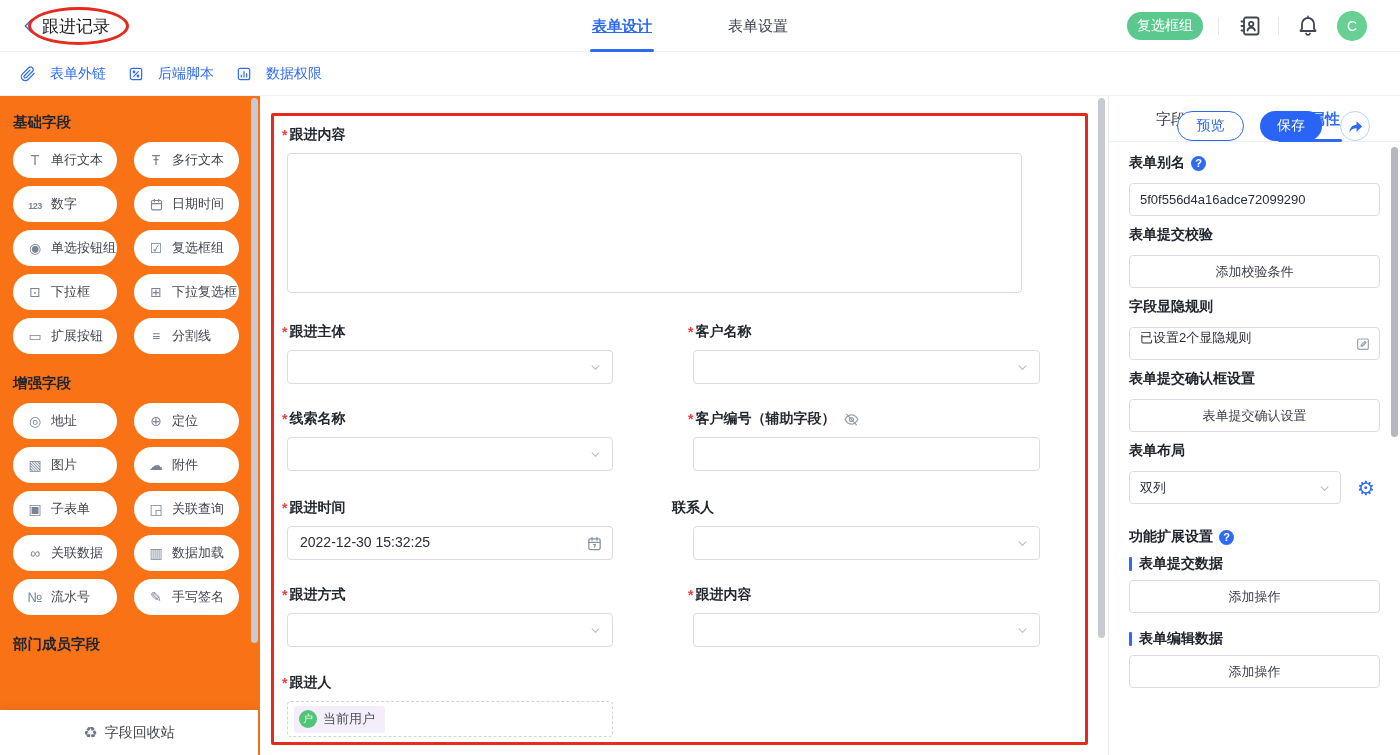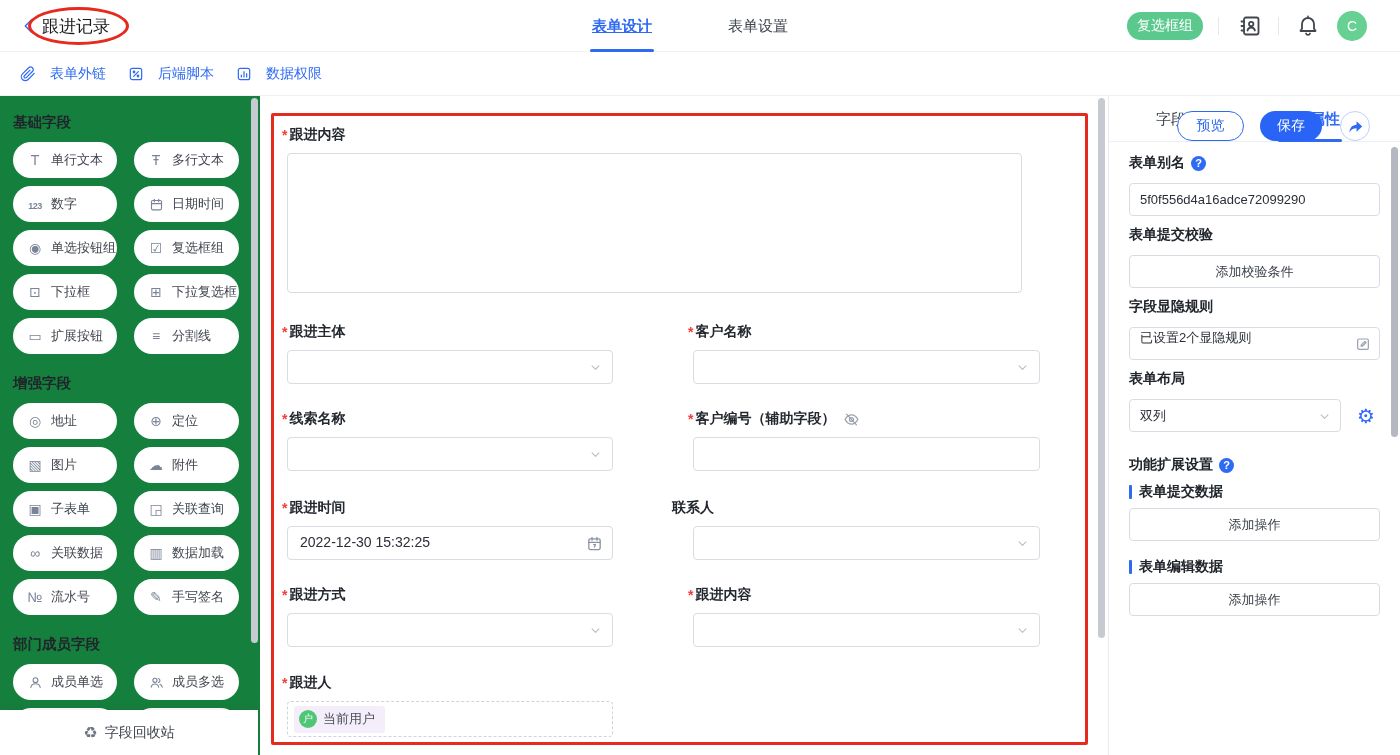--- a/index.html
+++ b/index.html
@@ -22,21 +22,21 @@
   
   .toolbar { position:absolute; left:0; top:52px; width:1400px; height:44px; background:#fff; border-bottom:1px solid #eef0f2; z-index:4; }
   .tb-link { position:absolute; top:0; height:44px; display:flex; align-items:center; gap:14px; color:#2e6af3; font-size:14px; cursor:pointer; }
   .tb-link .isvg { width:16px; height:16px; }
   .btn-preview { position:absolute; left:1177px; top:59px; width:67px; height:30px; border:1px solid #2e6af3; color:#2e6af3; background:#fff; border-radius:16px; font-size:14px; display:flex; align-items:center; justify-content:center; cursor:pointer; }
   .btn-save { position:absolute; left:1260px; top:59px; width:62px; height:30px; background:#2a64f6; color:#fff; border:none; border-radius:16px; font-size:14px; display:flex; align-items:center; justify-content:center; cursor:pointer; }
   .btn-share { position:absolute; left:1340px; top:59px; width:30px; height:30px; border:1px solid #bcd0fb; background:#fff; border-radius:50%; color:#2e6af3; display:flex; align-items:center; justify-content:center; cursor:pointer; }
   .btn-share .isvg { width:17px; height:17px; }
 
   
-  .sidebar { position:absolute; left:0; top:96px; width:260px; height:659px; background:#15803d; overflow:hidden; }
+  .sidebar { position:absolute; left:0; top:96px; width:260px; height:659px; background:#f97316; overflow:hidden; }
   .sec-title { margin:20px 0 10px 13px; font-size:14.5px; font-weight:bold; color:#20242b; }
   .sec-title.first { margin-top:17px; }
   .pill-grid { margin-left:13px; display:grid; grid-template-columns:104px 105px; gap:8px 17px; }
   .pill { height:36px; background:#fff; border-radius:18px; display:flex; align-items:center; padding-left:13px; gap:7px; font-size:13px; color:#40454e; cursor:grab; white-space:nowrap; }
   .pill .ico { width:18px; color:#7b8497; font-size:14px; text-align:center; flex:0 0 18px; line-height:1; }
   .pill .ico svg { width:15px; height:15px; display:block; margin:auto; }
   .sb-footer { position:absolute; left:0; bottom:0; width:258px; height:45px; background:#fff; box-shadow:0 -3px 8px rgba(31,35,41,.07); display:flex; align-items:center; justify-content:center; gap:7px; font-size:14px; color:#40454e; cursor:pointer; z-index:2; }
   .sb-footer .ico { color:#6f7683; font-size:16px; line-height:1; }
   .sb-scroll { position:absolute; left:251px; top:2px; width:7px; height:545px; background:#c7cad1; border-radius:4px; z-index:3; }
 
@@ -247,43 +247,20 @@
       <div class="pill">
           <span class="ico">№</span>
           <span>流水号</span>
         </div>
       <div class="pill">
           <span class="ico">✎</span>
           <span>手写签名</span>
         </div>
     </div>
     <div class="sec-title">部门成员字段</div>
-    <div class="pill-grid">
-      <div class="pill">
-          <span class="ico">
-            <svg viewBox="0 0 24 24" fill="none" stroke="currentColor" stroke-width="1.8" stroke-linecap="round" stroke-linejoin="round">
-              <circle cx="12" cy="8.2" r="3.8"></circle>
-              <path d="M4.5 20c.8-4 3.8-6 7.5-6s6.7 2 7.5 6"></path>
-            </svg>
-          </span>
-          <span>成员单选</span>
-        </div>
-      <div class="pill">
-          <span class="ico">
-            <svg viewBox="0 0 24 24" fill="none" stroke="currentColor" stroke-width="1.8" stroke-linecap="round" stroke-linejoin="round">
-              <circle cx="9.5" cy="8.5" r="3.3"></circle>
-              <path d="M3.5 19.5c.7-3.4 3-5.2 6-5.2s5.3 1.8 6 5.2"></path>
-              <path d="M15 5.6a3.3 3.3 0 0 1 0 6.4 M17.5 14.8c2 .8 3.2 2.4 3.7 4.7"></path>
-            </svg>
-          </span>
-          <span>成员多选</span>
-        </div>
-      <div class="pill"></div>
-      <div class="pill"></div>
-    </div>
     <div class="sb-footer">
       <span class="ico">♻</span>
       <span>字段回收站</span>
     </div>
     <div class="sb-scroll"></div>
   </div>
 
   <div class="canvas">
 
     <div class="f-label" style="left:22px; top:29px;">
@@ -424,20 +401,24 @@
         <div class="p-label">字段显隐规则</div>
         <div class="p-boxrow">
             <span>已设置2个显隐规则</span>
             <span class="edit isvg">
               <svg viewBox="0 0 24 24" fill="none" stroke="currentColor" stroke-width="1.8" stroke-linecap="round" stroke-linejoin="round">
                 <rect x="4" y="4.5" width="16" height="15.5" rx="2"></rect>
                 <path d="M14.8 8l1.8 1.8L11 15.4H9.2v-1.8z"></path>
               </svg>
             </span>
           </div>
+      </div>
+      <div class="p-sec">
+        <div class="p-label">表单提交确认框设置</div>
+        <button class="p-btn" style="margin-top:11px;">表单提交确认设置</button>
       </div>
       <div class="p-sec" style="margin-bottom:24px;">
         <div class="p-label">表单布局</div>
         <div class="p-layout">
           <div class="p-select">
               <span>双列</span>
               <span class="chev isvg">
                 <svg viewBox="0 0 24 24" fill="none" stroke="currentColor" stroke-width="1.8" stroke-linecap="round" stroke-linejoin="round">
                   <path d="M6.5 9.5l5.5 5.5 5.5-5.5"></path>
                 </svg>

